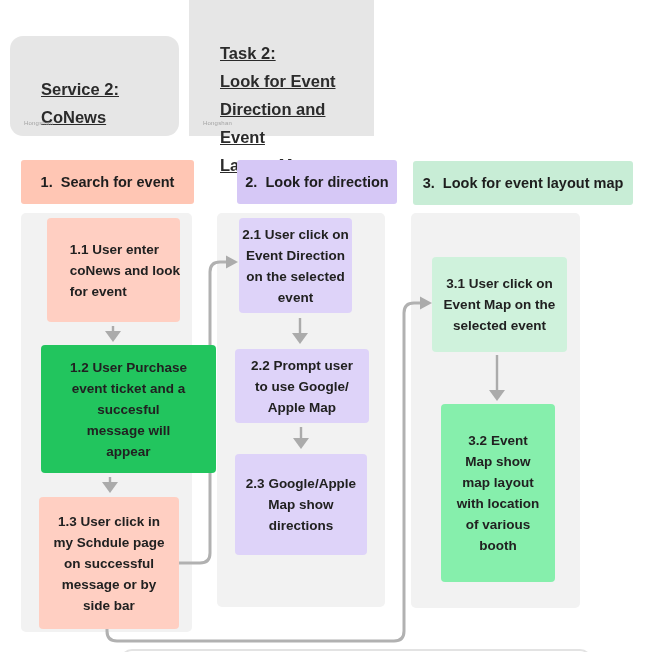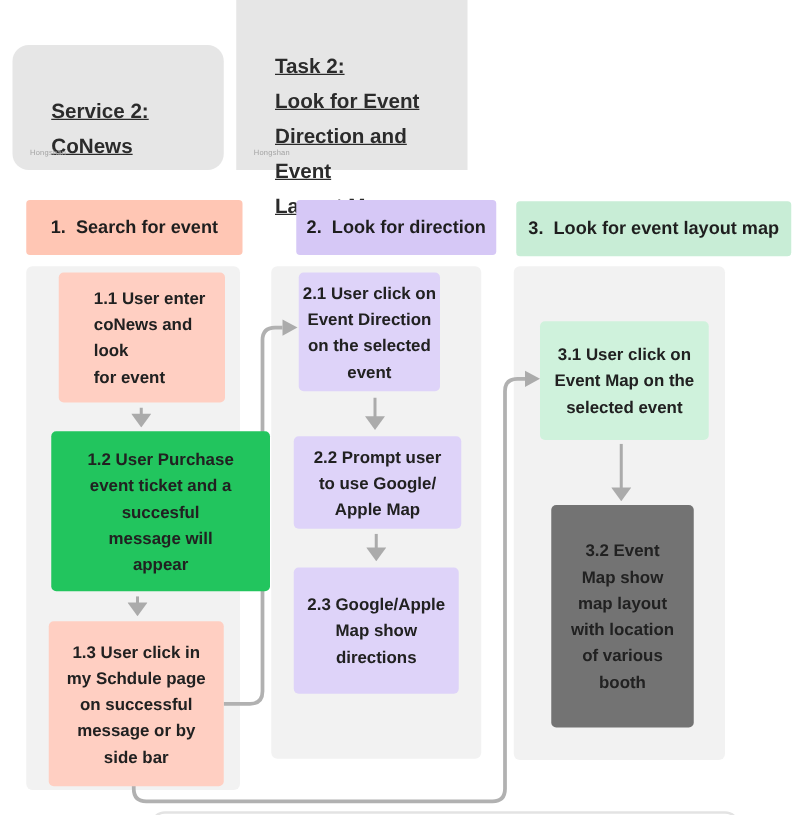--- a/index.html
+++ b/index.html
@@ -35,21 +35,21 @@
     background:#f2f2f2;border-radius:5px;
   }
   .flow-box{
     border-radius:4px;
     display:flex;align-items:center;justify-content:center;
     text-align:center;
     font-size:13.5px;line-height:21px;
     white-space:pre-line;
     color:#212121;
   }
-  .flow-box.align-left{justify-content:flex-start;text-align:left;padding-left:28px;}
+  .flow-box.align-left{justify-content:flex-end;text-align:left;padding-left:0;}
   .arrow{pointer-events:none;}
   #connector-layer{position:absolute;left:0;top:0;pointer-events:none;}
   .partial-frame{
     border:2px solid #e3e3e3;
     border-radius:12px;
     background:transparent;
   }
 </style>
 </head>
 <body>
@@ -152,21 +152,21 @@
 
   <div class="abs flow-box" style="left: 432px; top: 257px; width: 135px; height: 95px; background-color: rgb(207, 242, 220);">
     <span>3.1 User click on
 Event Map on the
 selected event</span>
   </div>
   <svg class="abs arrow" style="left:489px;top:355px;" width="16" height="46" viewBox="0 0 16 46">
     <rect x="6.8" y="0" width="2.4" height="36" fill="#ababab"></rect>
     <polygon points="0,35 16,35 8,46" fill="#ababab"></polygon>
   </svg>
-  <div class="abs flow-box" style="left: 441px; top: 404px; width: 114px; height: 178px; background-color: #737373;">
+  <div class="abs flow-box" style="left: 441px; top: 404px; width: 114px; height: 178px; background-color: #86efac;">
     <span>3.2 Event
 Map show
 map layout
 with location
 of various
 booth</span>
   </div>
 
 </div>
 

